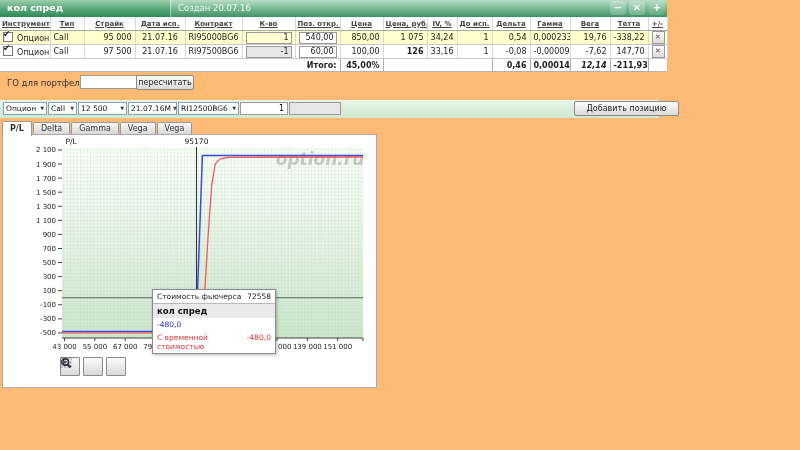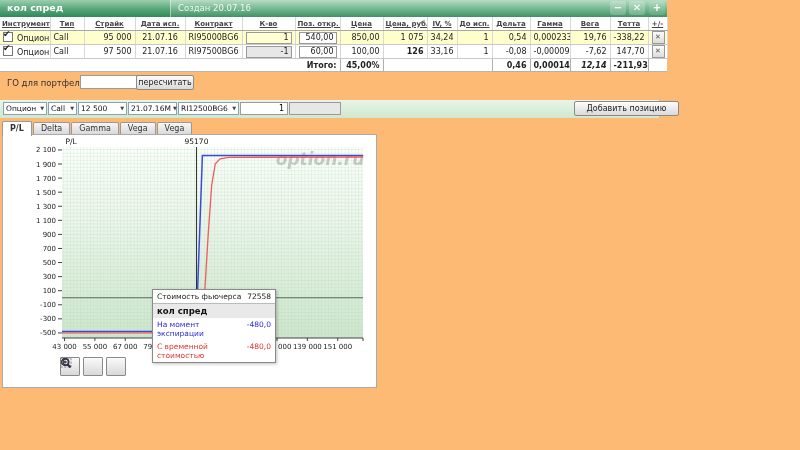--- a/index.html
+++ b/index.html
@@ -299,21 +299,20 @@
         <text x="68" y="9" text-anchor="middle" font-size="7.5" fill="#111">P/L</text>
       </svg>
 
     <div class="tooltip">
       <div class="tt-row">
         <span>Стоимость фьючерса</span>
         <span>72558</span>
       </div>
       <div class="tt-title">кол спред</div>
       <div class="tt-row" style="color: rgb(43, 43, 214);">
-        <span>На момент экспирации</span>
         <span>-480,0</span>
       </div>
       <div class="tt-row" style="color: rgb(226, 51, 51);">
         <span>С временной стоимостью</span>
         <span>-480,0</span>
       </div>
     </div>
 
     <div class="zoom-btns">
       <div class="zbtn">

